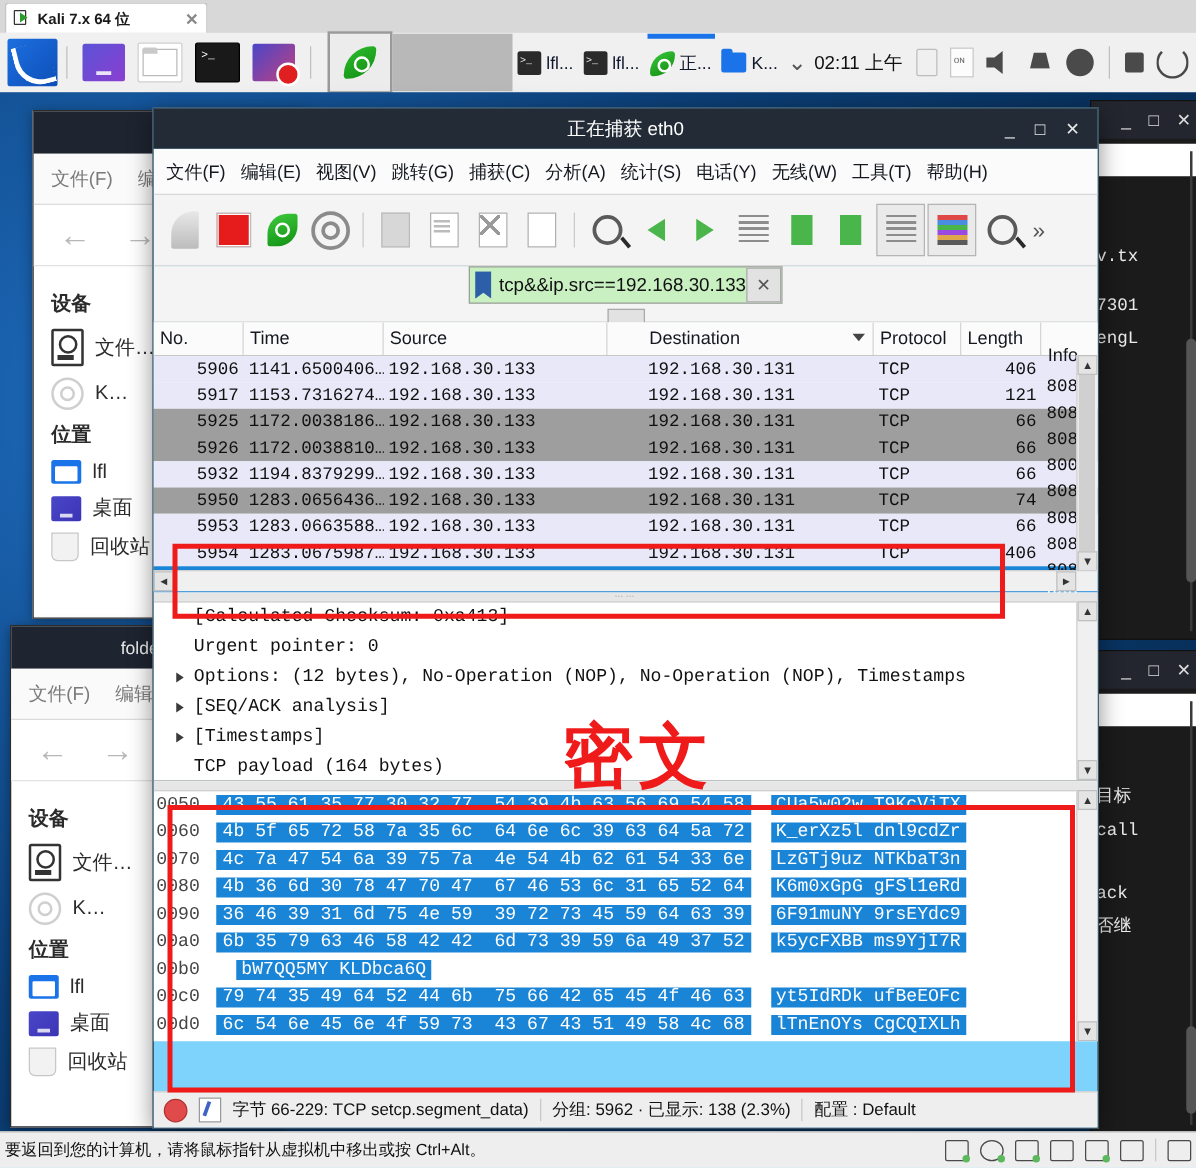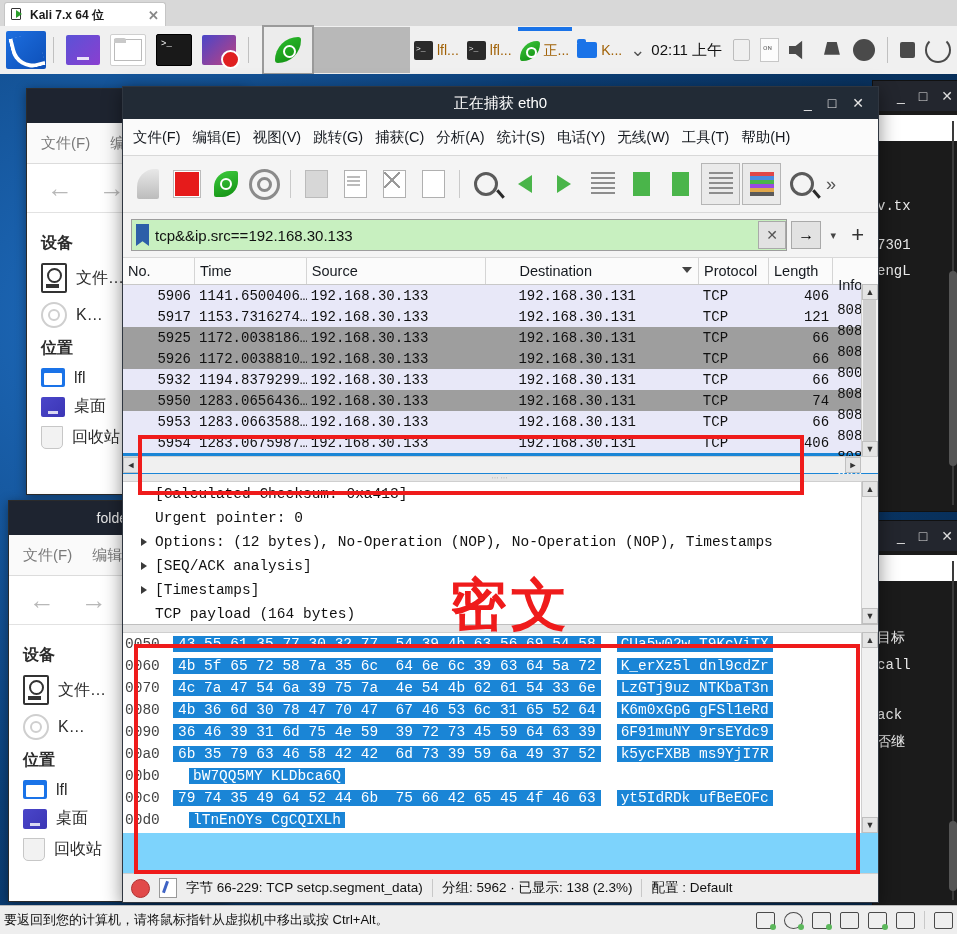--- a/index.html
+++ b/index.html
@@ -65,21 +65,21 @@
     width:48px;height:46px;border:2px solid #9a9a9a;background:#ececec;
     display:flex;align-items:center;justify-content:center;flex:none;margin-left:6px;
   }
   .wshark-fin{
     width:26px;height:26px;background:linear-gradient(150deg,#2fbf2f,#0f8a10);
     border-radius:24px 3px 24px 3px; position:relative;
   }
   .wshark-fin::after{content:"";position:absolute;left:8px;top:8px;width:9px;height:9px;border:2px solid #fff;border-radius:50%;}
   .vm-gap{width:96px;height:46px;background:#b8b8b8;flex:none;}
 
-  .tray-item{display:flex;align-items:center;gap:4px;margin:0 4px;font-size:14px;color:#a16207;flex:none;}
+  .tray-item{display:flex;align-items:center;gap:4px;margin:0 4px;font-size:14px;color:#0f172a;flex:none;}
   .mini-term{width:19px;height:19px;background:#2a2a2a;border-radius:2px;position:relative;flex:none;}
   .mini-term::after{content:">_";position:absolute;left:2px;top:3px;color:#eee;font:8px "Liberation Mono",monospace;}
   .tray-active{position:relative;padding-top:2px;}
   .tray-active::before{content:"";position:absolute;left:-2px;top:-12px;width:54px;height:4px;background:#1a73e8;}
   .mini-folder{width:20px;height:16px;background:#1a73e8;border-radius:2px;flex:none;position:relative;}
   .mini-folder::before{content:"";position:absolute;left:0;top:-3px;width:9px;height:4px;background:#1a73e8;border-radius:2px 2px 0 0;}
   .mini-wshark{width:20px;height:20px;background:linear-gradient(150deg,#3ec93e,#0d8a0d);border-radius:18px 3px 18px 3px;position:relative;flex:none;}
   .mini-wshark::after{content:"";position:absolute;left:6px;top:6px;width:7px;height:7px;border:2px solid #fff;border-radius:50%;}
   .clock{font-size:15px;color:#111;margin:0 6px;white-space:nowrap;}
   .tr-ico{width:22px;height:22px;margin:0 5px;flex:none;opacity:.85;position:relative;}
@@ -145,21 +145,21 @@
   .g-mag{width:18px;height:18px;border:3px solid #5a5a5a;border-radius:50%;position:relative;}
   .g-mag::after{content:"";position:absolute;right:-7px;bottom:-6px;width:3px;height:10px;background:#2a2a2a;transform:rotate(-40deg);}
   .arrow{width:0;height:0;border-top:9px solid transparent;border-bottom:9px solid transparent;}
   .a-left{border-right:14px solid #4ab54a;}
   .a-right{border-left:14px solid #4ab54a;}
   .g-updown{width:17px;height:24px;background:#4ab54a;position:relative;}
   .g-stripes{width:24px;height:24px;background:repeating-linear-gradient(180deg,#8d8d8d 0 2px,transparent 2px 5px);}
   .g-colors{width:24px;height:24px;background:linear-gradient(180deg,#e04747 0 4px,#4a8de0 4px 8px,#4ab54a 8px 12px,#9a4ae0 12px 16px,#e0a64a 16px 20px,#5a5a5a 20px 24px);}
   .chev{font-size:18px;color:#555;margin-left:4px;}
 
-  .ws-filter{height:44px;background:#f4f4f4;border-bottom:1px solid #d9d9d9;display:flex;align-items:center;padding:0 8px;gap:4px;}
+  .ws-filter{height:44px;background:#f4f4f4;border-bottom:1px solid #d9d9d9;display:flex;align-items:center;padding:0 8px;gap:4px;flex-direction:column;}
   .filter-box{flex:1;height:30px;background:#c8f0c0;border:1px solid #9d9d9d;display:flex;align-items:center;padding-left:4px;}
   .bookmark{width:13px;height:22px;background:#2d5fa8;clip-path:polygon(0 0,100% 0,100% 100%,50% 78%,0 100%);flex:none;margin-right:6px;}
   .filter-text{font-size:15px;color:#111;font-family:"Liberation Sans",sans-serif;}
   .fbtn{width:26px;height:26px;border:1px solid #a9a9a9;background:#e2e2e2;display:flex;align-items:center;justify-content:center;font-size:14px;color:#555;flex:none;margin-left:auto;}
   .fbtn2{width:28px;height:26px;border:1px solid #a9a9a9;background:#e2e2e2;display:flex;align-items:center;justify-content:center;flex:none;}
   .fdrop{width:16px;font-size:11px;color:#444;text-align:center;flex:none;}
   .fplus{font-size:22px;color:#333;padding:0 6px;flex:none;}
 
   
   .plist{position:relative;background:#fff;height:215px;border-bottom:1px solid #bfbfbf;}
@@ -663,20 +663,21 @@
         <span class="hascii">bW7QQ5MY KLDbca6Q</span>
       </div>
       <div class="hrow">
         <span class="hoff">00c0</span>
         <span class="hbytes">79 74 35 49 64 52 44 6b  75 66 42 65 45 4f 46 63</span>
         <span class="hgap"></span>
         <span class="hascii">yt5IdRDk ufBeEOFc</span>
       </div>
       <div class="hrow">
         <span class="hoff">00d0</span>
+        <span class="hbytes">6c 54 6e 45 6e 4f 59 73  43 67 43 51 49 58 4c 68</span>
         <span class="hgap"></span>
         <span class="hascii">lTnEnOYs CgCQIXLh</span>
       </div>
       <div class="hrow">
 
         <span class="hgap" style="width:202px;"></span>
 
       </div>
       <div class="phex-vscroll">
         <div class="sb-arrow">▲</div>

